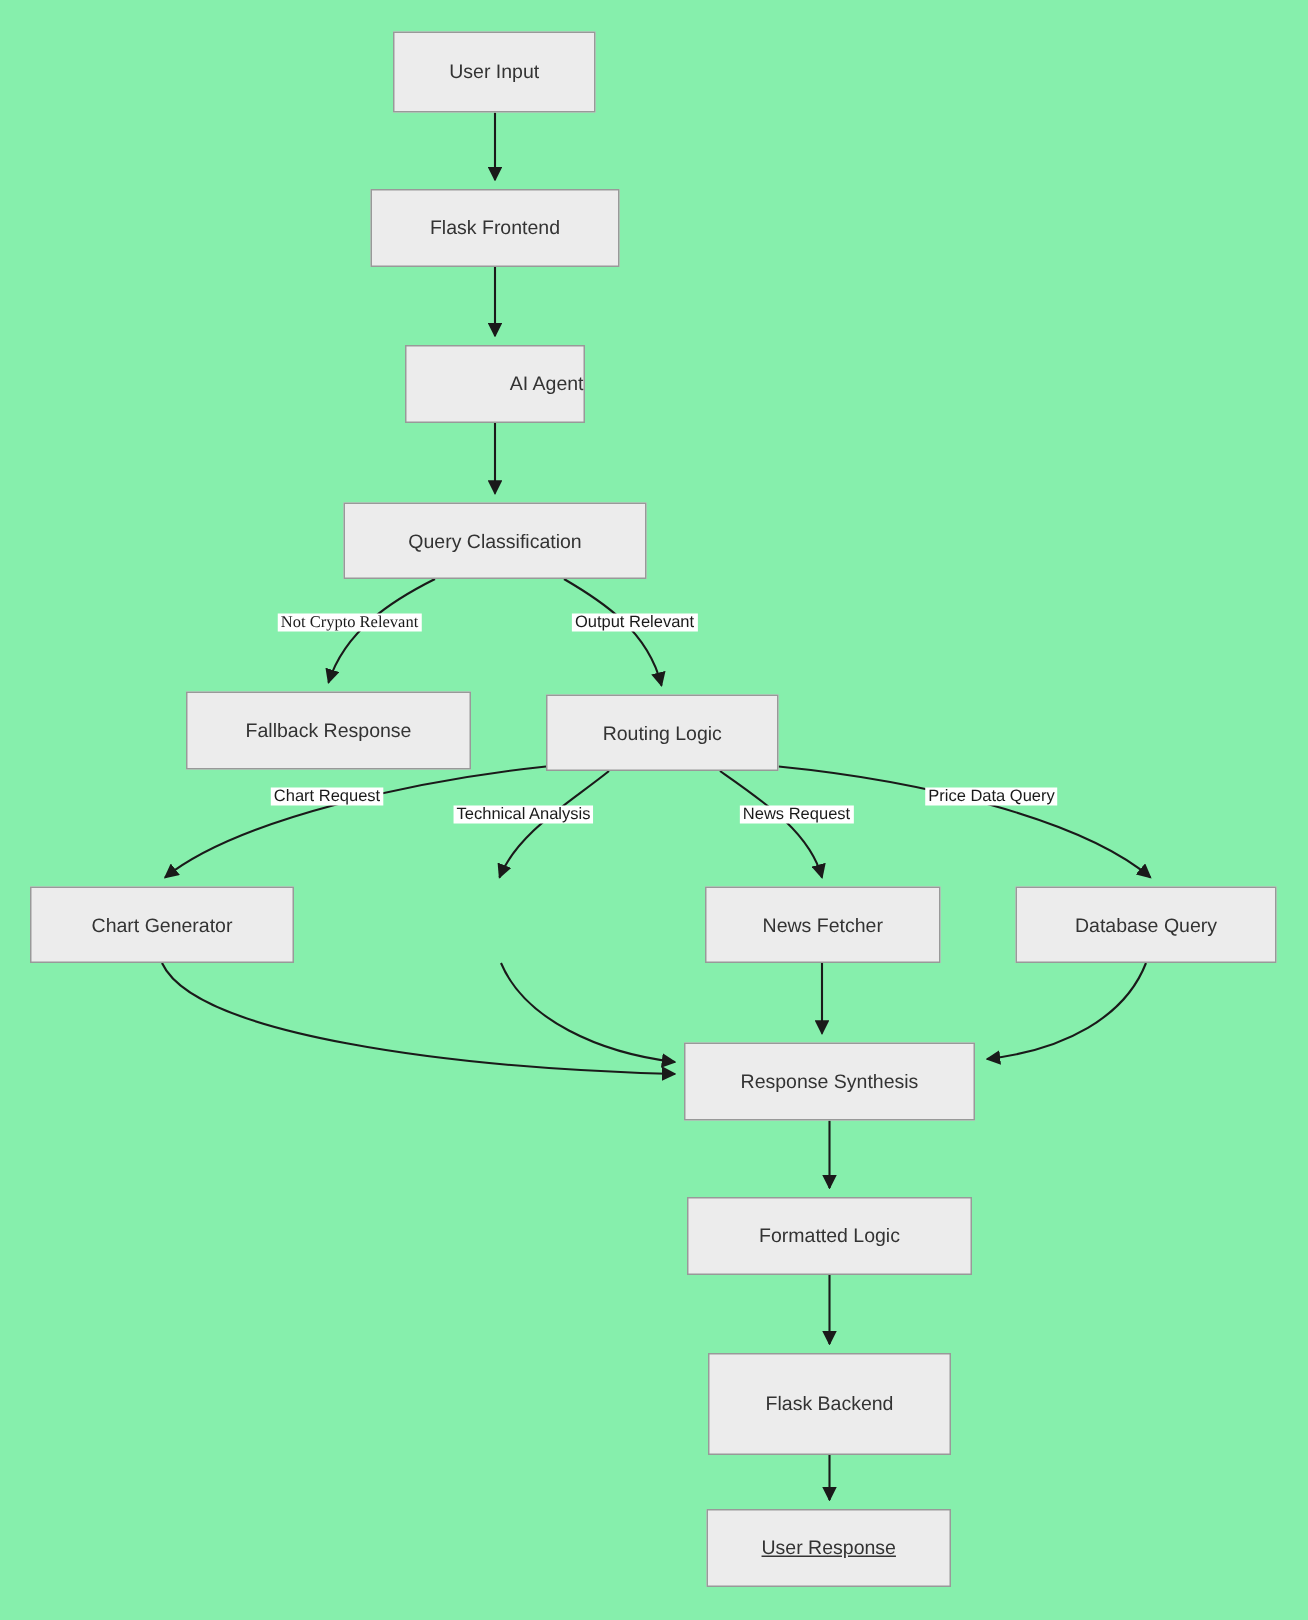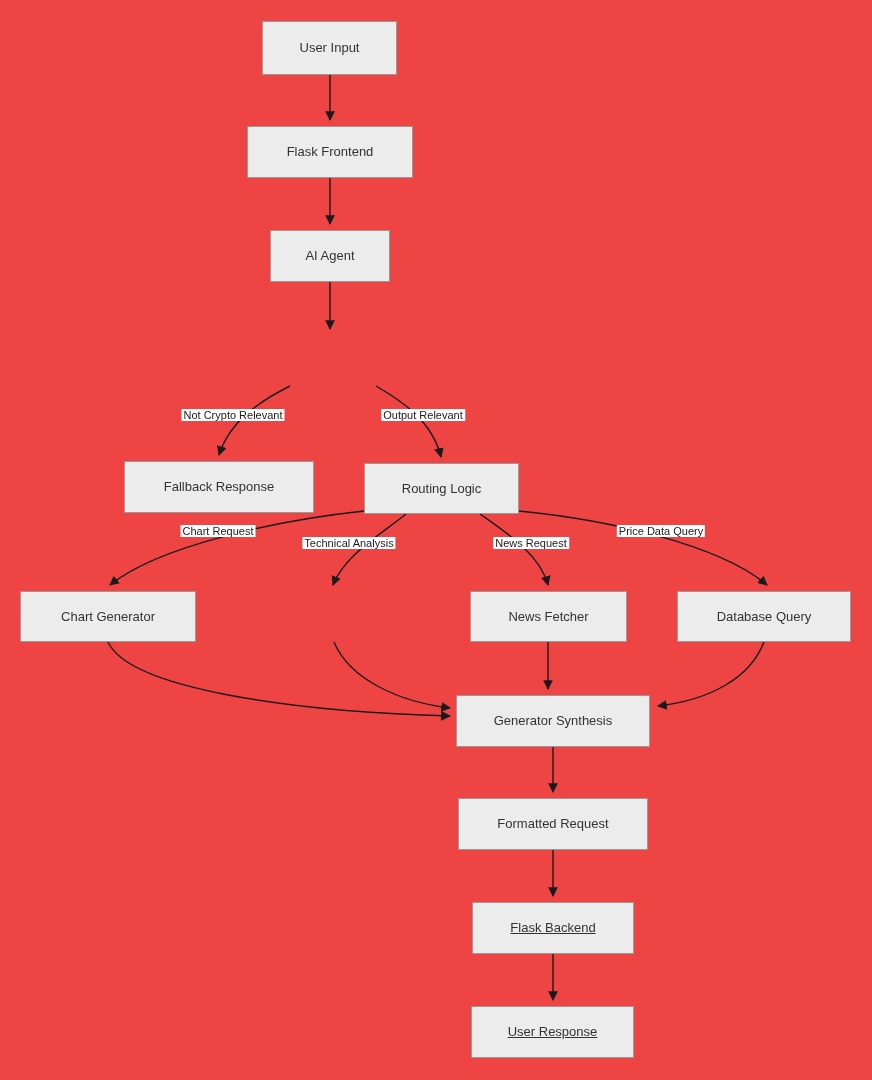--- a/index.html
+++ b/index.html
@@ -7,21 +7,21 @@
     padding: 0;
     background: #ffffff;
   }
   body {
     font-family: "Liberation Sans", sans-serif;
   }
   #canvas {
     position: relative;
     width: 872px;
     height: 1080px;
-    background: #ef4444;
+    background: #86efac;
     overflow: hidden;
   }
   #edge-layer {
     position: absolute;
     left: 0;
     top: 0;
     width: 872px;
     height: 1080px;
     pointer-events: none;
   }
@@ -85,51 +85,54 @@
       <path d="M 553 954 L 553 1000"></path>
     </g>
   </svg>
 
   <div class="node" style="left:262px; top:21px; width:135px; height:54px;">
     <span>User Input</span>
   </div>
   <div class="node" style="left:247px; top:126px; width:166px; height:52px;">
     <span>Flask Frontend</span>
   </div>
-  <div class="node" style="left:270px; top:230px; width:120px; height:52px;">
+  <div class="node" style="left:270px; top:230px; width:120px; height:52px;justify-content:flex-end;">
     <span>AI Agent</span>
+  </div>
+  <div class="node" style="left:229px; top:335px; width:202px; height:51px;">
+    <span>Query Classification</span>
   </div>
   <div class="node" style="left:124px; top:461px; width:190px; height:52px;">
     <span>Fallback Response</span>
   </div>
   <div class="node" style="left:364px; top:463px; width:155px; height:51px;">
     <span>Routing Logic</span>
   </div>
   <div class="node" style="left:20px; top:591px; width:176px; height:51px;">
     <span>Chart Generator</span>
   </div>
   <div class="node" style="left:470px; top:591px; width:157px; height:51px;">
     <span>News Fetcher</span>
   </div>
   <div class="node" style="left:677px; top:591px; width:174px; height:51px;">
     <span>Database Query</span>
   </div>
   <div class="node" style="left:456px; top:695px; width:194px; height:52px;">
-    <span>Generator Synthesis</span>
+    <span>Response Synthesis</span>
   </div>
   <div class="node" style="left:458px; top:798px; width:190px; height:52px;">
-    <span>Formatted Request</span>
+    <span>Formatted Logic</span>
   </div>
-  <div class="node" style="left:472px; top:902px; width:162px; height:52px;text-decoration:underline;">
+  <div class="node" style="left:472px; top:902px; width:162px; height:68px;">
     <span>Flask Backend</span>
   </div>
   <div class="node" style="left:471px; top:1006px; width:163px; height:52px;text-decoration:underline;">
     <span>User Response</span>
   </div>
 
-  <div class="edge-label" style="left:233px; top:415px;">Not Crypto Relevant</div>
+  <div class="edge-label" style="left:233px; top:415px;font-family:Liberation Serif, serif;">Not Crypto Relevant</div>
   <div class="edge-label" style="left:423px; top:415px;">Output Relevant</div>
   <div class="edge-label" style="left:218px; top:531px;">Chart Request</div>
   <div class="edge-label" style="left:349px; top:543px;">Technical Analysis</div>
   <div class="edge-label" style="left:531px; top:543px;">News Request</div>
   <div class="edge-label" style="left:661px; top:531px;">Price Data Query</div>
 
 </div>
 
 </body></html>

